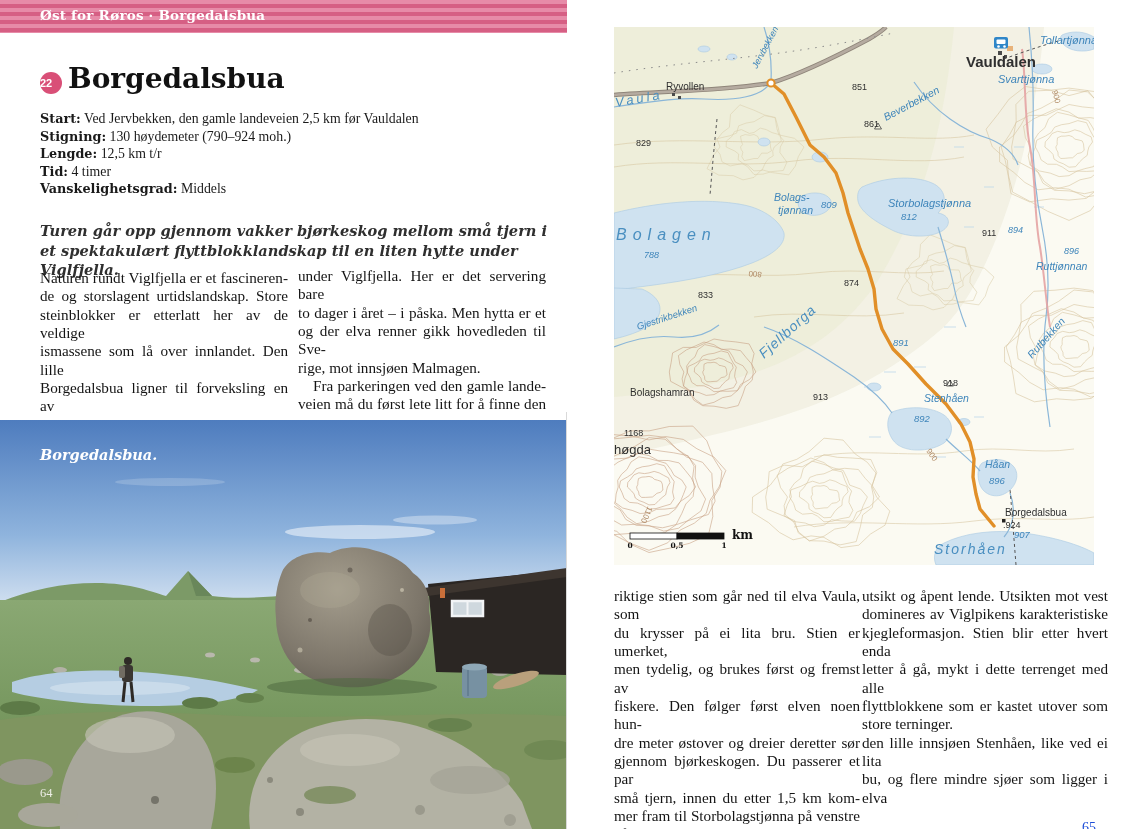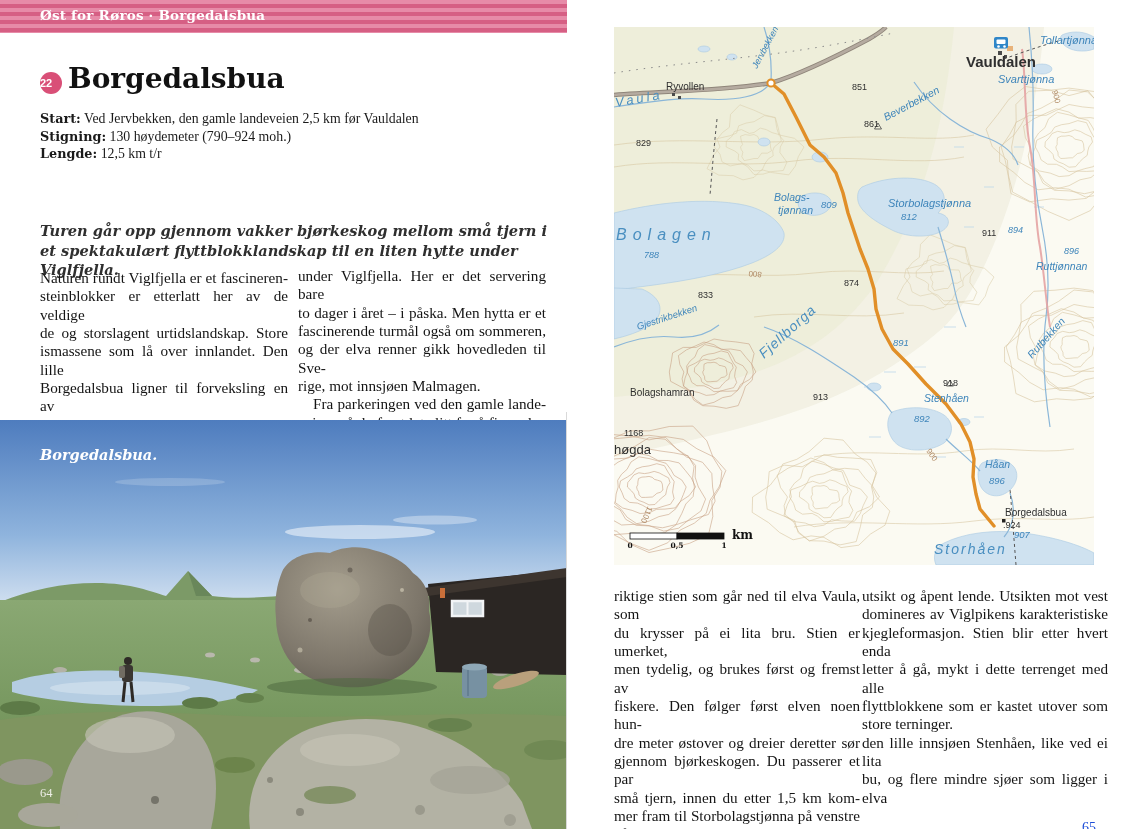--- a/index.html
+++ b/index.html
@@ -59,37 +59,38 @@
     <div class="bt">Øst for Røros · Borgedalsbua</div>
   </div>
 
   <div id="badge">22</div>
   <div id="title">Borgedalsbua</div>
 
   <div id="facts">
     <div><b>Start:</b><span> Ved Jervbekken, den gamle landeveien 2,5 km før Vauldalen</span></div>
     <div><b>Stigning:</b><span> 130 høydemeter (790–924 moh.)</span></div>
     <div><b>Lengde:</b><span> 12,5 km t/r</span></div>
+    <div><b>Tid:</b><span> 4 timer</span></div>
+    <div><b>Vanskelighetsgrad:</b><span> Middels</span></div>
   </div>
 
   <div id="intro">Turen går opp gjennom vakker bjørkeskog mellom små tjern i et spektakulært flyttblokklandskap til en liten hytte under Viglfjella.</div>
 
   <div id="lcol1" class="col">
       <div class="ln j">Naturen rundt Viglfjella er et fascineren-</div>
+      <div class="ln j">de og storslagent urtidslandskap. Store</div>
       <div class="ln j">steinblokker er etterlatt her av de veldige</div>
-      <div class="ln j">de og storslagent urtidslandskap. Store</div>
       <div class="ln j">ismassene som lå over innlandet. Den lille</div>
       <div class="ln j">Borgedalsbua ligner til forveksling en av</div>
       <div class="ln j">disse steinene, der den ligger alene ved</div>
       <div class="ln j">elva Fjellborga som svinger seg langsomt</div>
     </div>
   <div id="lcol2" class="col">
       <div class="ln j">under Viglfjella. Her er det servering bare</div>
       <div class="ln j">to dager i året – i påska. Men hytta er et</div>
-      <div class="ln j">fascinerende turmål også om sommeren,</div>
       <div class="ln j">og der elva renner gikk hovedleden til Sve-</div>
       <div class="ln">rige, mot innsjøen Malmagen.</div>
       <div class="ln j ind">Fra parkeringen ved den gamle lande-</div>
       <div class="ln j">veien må du først lete litt for å finne den</div>
     </div>
   <div id="rcol1" class="col">
       <div class="ln j">riktige stien som går ned til elva Vaula, som</div>
       <div class="ln j">du krysser på ei lita bru. Stien er umerket,</div>
       <div class="ln j">men tydelig, og brukes først og fremst av</div>
       <div class="ln j">fiskere. Den følger først elven noen hun-</div>

